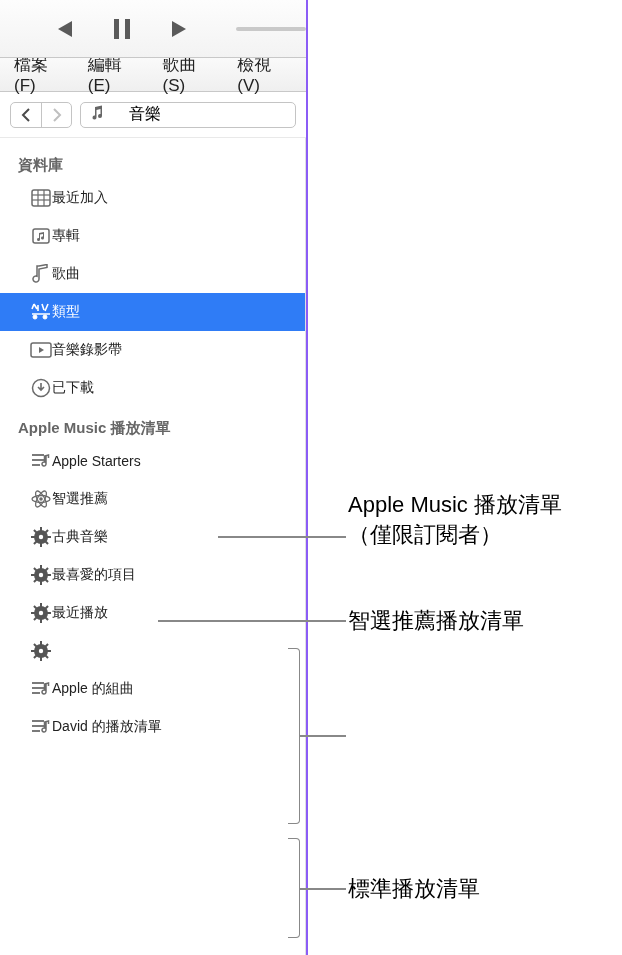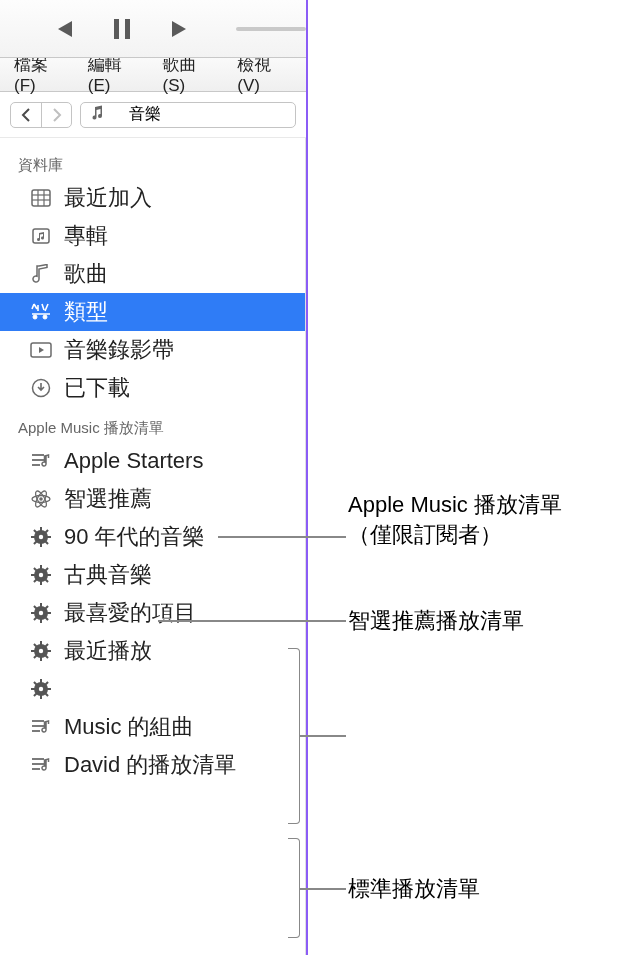--- a/index.html
+++ b/index.html
@@ -99,32 +99,31 @@
   }
   
   .sidebar {
     flex:1;
     overflow:auto;
     padding-top:6px;
     border-right:1px solid #e0e0e0;
   }
   .section-hdr {
     font-size:15px;
-    font-weight:400;
+    font-weight:700;
     color:#666;
     padding: 12px 18px 4px;
     display:flex;align-items:center;gap:4px;
   }
   .row {
     display:flex;
     align-items:center;
-    gap:12px;
     height:38px;
     padding: 0 18px 0 30px;
-    font-size:22px;
+    font-size:14px;
     color:#222;
     cursor:default;
   }
   .row.selected {
     background:#2f7cf6;
     color:#fff;
   }
   .row.selected svg, .row.selected .icon-sq { stroke:#fff; fill:#fff; color:#fff }
   .icon-slot { width:22px; display:flex; align-items:center; justify-content:center; color:#6b6b6b }
   .row.selected .icon-slot { color:#fff }
@@ -320,108 +319,89 @@
               <rect x="9" y="16" width="2" height="4"></rect>
               <rect x="0" y="9" width="4" height="2"></rect>
               <rect x="16" y="9" width="4" height="2"></rect>
               <rect x="9" y="0" width="2" height="4" transform="rotate(45 10 10)"></rect>
               <rect x="9" y="16" width="2" height="4" transform="rotate(45 10 10)"></rect>
               <rect x="0" y="9" width="4" height="2" transform="rotate(45 10 10)"></rect>
               <rect x="16" y="9" width="4" height="2" transform="rotate(45 10 10)"></rect>
             </g>
           </svg>
         </span>
-      <span>90 年代的音樂</span>
+      <span>古典音樂</span>
     </div>
     <div class="row">
       <span class="icon-slot">
           <svg width="20" height="20" viewBox="0 0 20 20">
             <circle cx="10" cy="10" r="7" fill="#555"></circle>
             <circle cx="10" cy="10" r="2.2" fill="#fff"></circle>
             <g fill="#555">
               <rect x="9" y="0" width="2" height="4"></rect>
               <rect x="9" y="16" width="2" height="4"></rect>
               <rect x="0" y="9" width="4" height="2"></rect>
               <rect x="16" y="9" width="4" height="2"></rect>
               <rect x="9" y="0" width="2" height="4" transform="rotate(45 10 10)"></rect>
               <rect x="9" y="16" width="2" height="4" transform="rotate(45 10 10)"></rect>
               <rect x="0" y="9" width="4" height="2" transform="rotate(45 10 10)"></rect>
               <rect x="16" y="9" width="4" height="2" transform="rotate(45 10 10)"></rect>
             </g>
           </svg>
         </span>
-      <span>古典音樂</span>
+      <span>最喜愛的項目</span>
     </div>
     <div class="row">
       <span class="icon-slot">
           <svg width="20" height="20" viewBox="0 0 20 20">
             <circle cx="10" cy="10" r="7" fill="#555"></circle>
             <circle cx="10" cy="10" r="2.2" fill="#fff"></circle>
             <g fill="#555">
               <rect x="9" y="0" width="2" height="4"></rect>
               <rect x="9" y="16" width="2" height="4"></rect>
               <rect x="0" y="9" width="4" height="2"></rect>
               <rect x="16" y="9" width="4" height="2"></rect>
               <rect x="9" y="0" width="2" height="4" transform="rotate(45 10 10)"></rect>
               <rect x="9" y="16" width="2" height="4" transform="rotate(45 10 10)"></rect>
               <rect x="0" y="9" width="4" height="2" transform="rotate(45 10 10)"></rect>
               <rect x="16" y="9" width="4" height="2" transform="rotate(45 10 10)"></rect>
             </g>
           </svg>
         </span>
-      <span>最喜愛的項目</span>
+      <span>最近播放</span>
     </div>
     <div class="row">
       <span class="icon-slot">
           <svg width="20" height="20" viewBox="0 0 20 20">
             <circle cx="10" cy="10" r="7" fill="#555"></circle>
             <circle cx="10" cy="10" r="2.2" fill="#fff"></circle>
             <g fill="#555">
               <rect x="9" y="0" width="2" height="4"></rect>
               <rect x="9" y="16" width="2" height="4"></rect>
               <rect x="0" y="9" width="4" height="2"></rect>
               <rect x="16" y="9" width="4" height="2"></rect>
               <rect x="9" y="0" width="2" height="4" transform="rotate(45 10 10)"></rect>
               <rect x="9" y="16" width="2" height="4" transform="rotate(45 10 10)"></rect>
               <rect x="0" y="9" width="4" height="2" transform="rotate(45 10 10)"></rect>
               <rect x="16" y="9" width="4" height="2" transform="rotate(45 10 10)"></rect>
             </g>
           </svg>
         </span>
-      <span>最近播放</span>
-    </div>
-    <div class="row">
-      <span class="icon-slot">
-          <svg width="20" height="20" viewBox="0 0 20 20">
-            <circle cx="10" cy="10" r="7" fill="#555"></circle>
-            <circle cx="10" cy="10" r="2.2" fill="#fff"></circle>
-            <g fill="#555">
-              <rect x="9" y="0" width="2" height="4"></rect>
-              <rect x="9" y="16" width="2" height="4"></rect>
-              <rect x="0" y="9" width="4" height="2"></rect>
-              <rect x="16" y="9" width="4" height="2"></rect>
-              <rect x="9" y="0" width="2" height="4" transform="rotate(45 10 10)"></rect>
-              <rect x="9" y="16" width="2" height="4" transform="rotate(45 10 10)"></rect>
-              <rect x="0" y="9" width="4" height="2" transform="rotate(45 10 10)"></rect>
-              <rect x="16" y="9" width="4" height="2" transform="rotate(45 10 10)"></rect>
-            </g>
-          </svg>
-        </span>
     </div>
 
     <div class="row">
       <span class="icon-slot">
           <svg width="22" height="18" viewBox="0 0 22 18">
             <line x1="2" y1="3" x2="14" y2="3" stroke="#6b6b6b" stroke-width="1.8"></line>
             <line x1="2" y1="8" x2="14" y2="8" stroke="#6b6b6b" stroke-width="1.8"></line>
             <line x1="2" y1="13" x2="10" y2="13" stroke="#6b6b6b" stroke-width="1.8"></line>
             <path d="M16 4v8a2 2 0 11-1.5-1.9V4l4-1v3" fill="none" stroke="#6b6b6b" stroke-width="1.5"></path>
           </svg>
         </span>
-      <span>Music 的組曲</span>
+      <span>Apple 的組曲</span>
     </div>
     <div class="row">
       <span class="icon-slot">
           <svg width="22" height="18" viewBox="0 0 22 18">
             <line x1="2" y1="3" x2="14" y2="3" stroke="#6b6b6b" stroke-width="1.8"></line>
             <line x1="2" y1="8" x2="14" y2="8" stroke="#6b6b6b" stroke-width="1.8"></line>
             <line x1="2" y1="13" x2="10" y2="13" stroke="#6b6b6b" stroke-width="1.8"></line>
             <path d="M16 4v8a2 2 0 11-1.5-1.9V4l4-1v3" fill="none" stroke="#6b6b6b" stroke-width="1.5"></path>
           </svg>
         </span>

